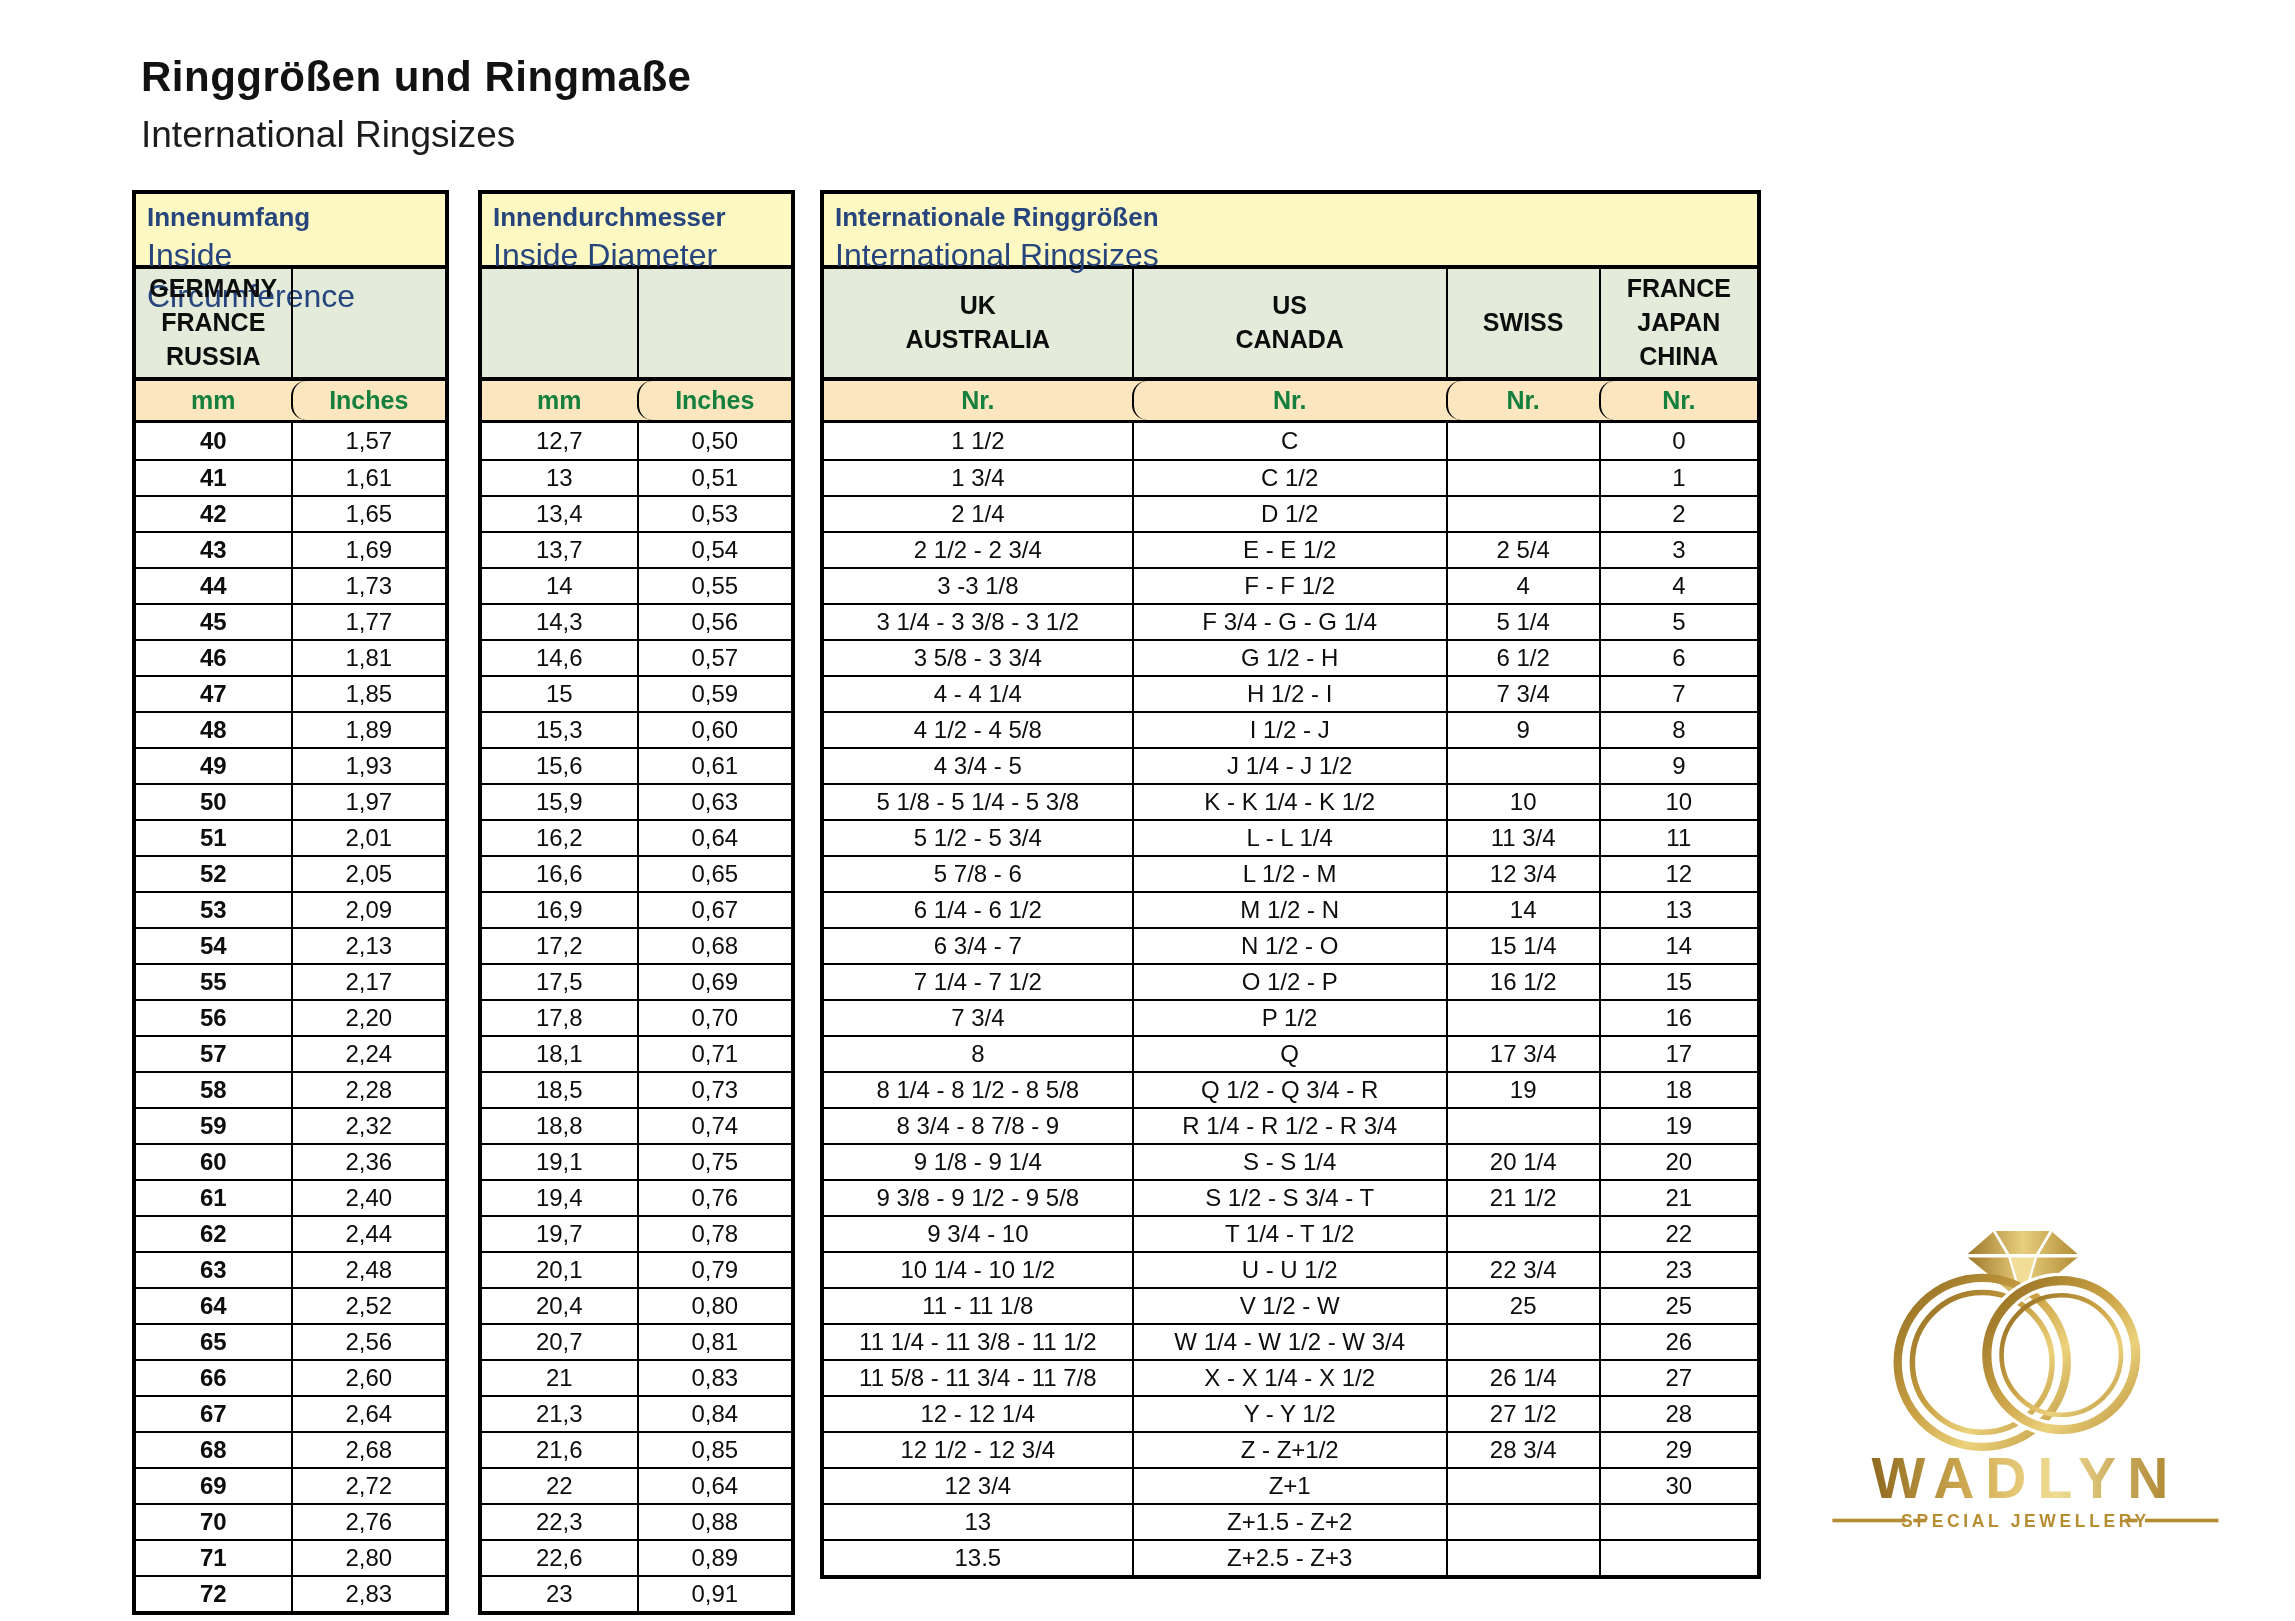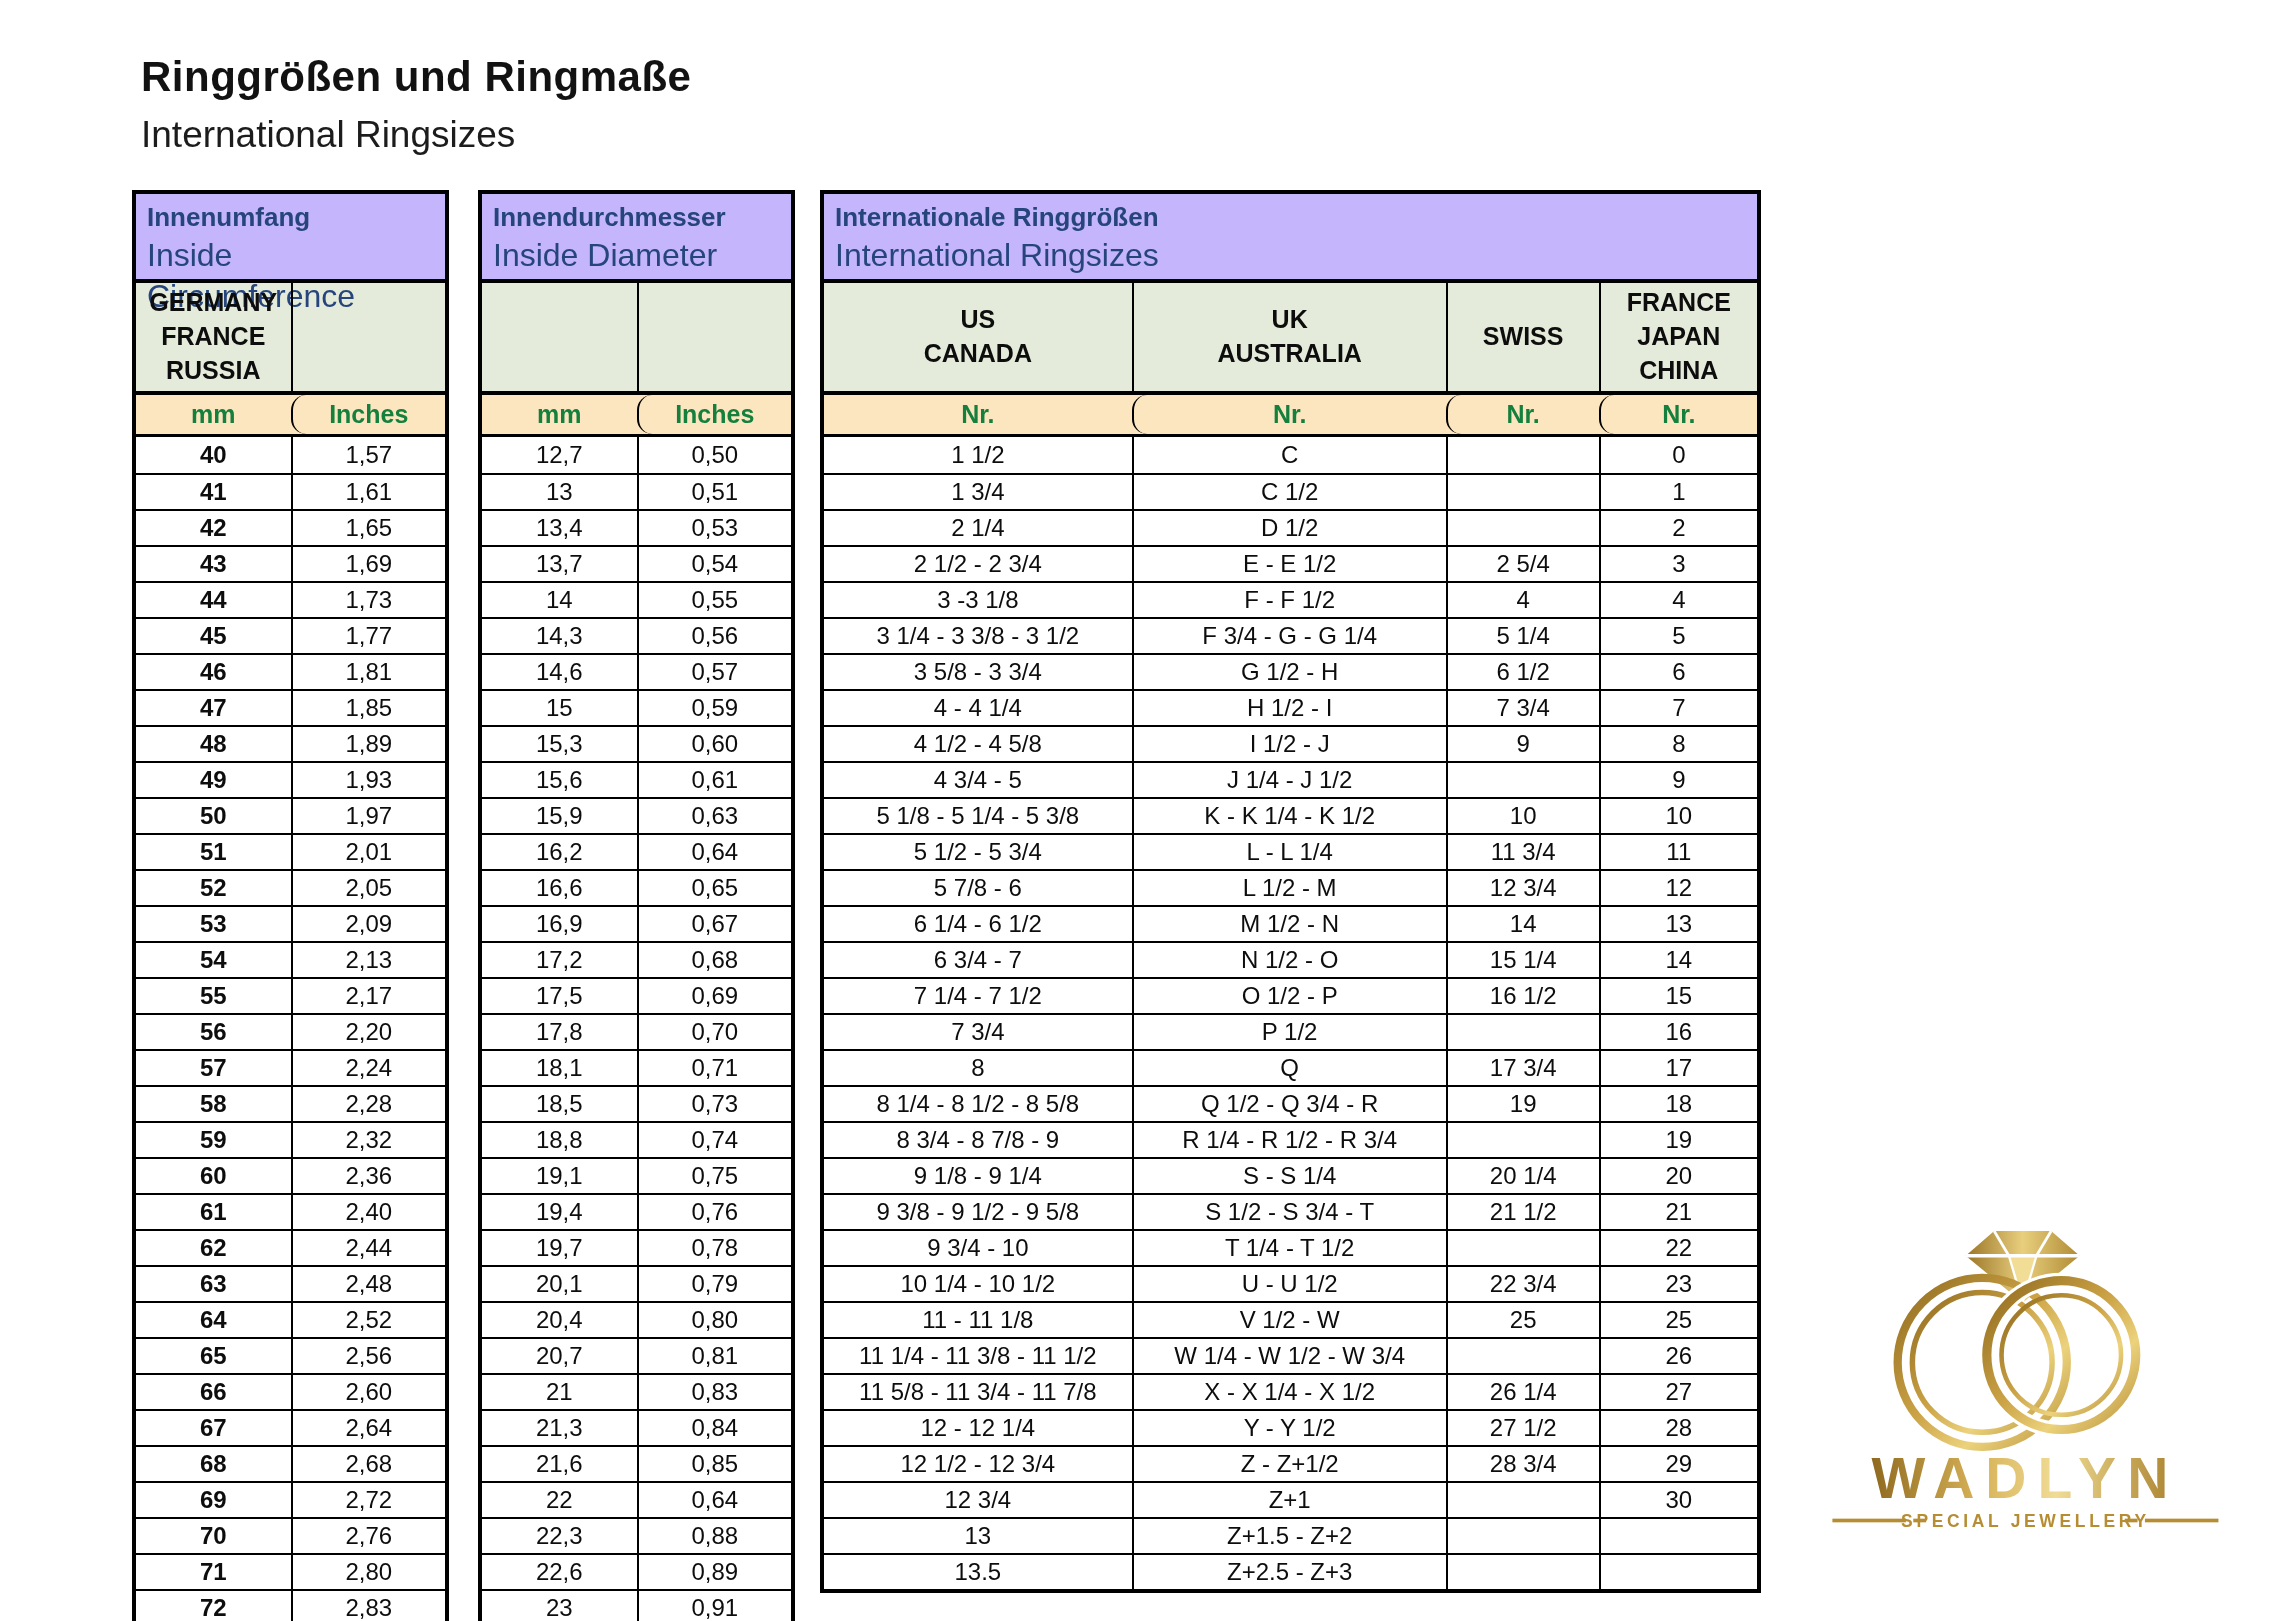--- a/index.html
+++ b/index.html
@@ -13,22 +13,22 @@
   .doc-subtitle { font-size:37px; font-weight:normal; color:#1c1c1c; margin-top:13px; }
 
   
   .tables { position:absolute; left:104px; top:190px; display:flex; align-items:flex-start; }
   .rtable { border:4.6px solid #000; background:#fff; box-sizing:border-box; }
   .t-circ { width:317px; --cols:1fr 1fr; }
   .t-diam { width:317px; margin-left:29px; --cols:1fr 1fr; }
   .t-intl { width:941px; margin-left:25px; --cols:338fr 345fr 168fr 174fr; }
 
   .ttitle {
-    height:89px; box-sizing:border-box; border-bottom:4.6px solid #000;
-    background:#c4b5fd; padding:6.4px 0 0 11px;
+    height:75px; box-sizing:border-box; border-bottom:4.6px solid #000;
+    background:#fef9c3; padding:6.4px 0 0 11px;
   }
   .ttitle .t-de { font-size:26px; font-weight:bold; color:#26457D; line-height:1.32; }
   .ttitle .t-en { font-size:32px; font-weight:normal; color:#26457D; line-height:1.3; }
 
   .thead {
     display:grid; grid-template-columns:var(--cols);
     height:112px; box-sizing:border-box; border-bottom:4.6px solid #000; background:#E4EBDA;
   }
   .thead .hcell {
     display:flex; align-items:center; justify-content:center; text-align:center;
@@ -374,24 +374,24 @@
           </div>
         </div>
     </div>
 
     <div class="rtable t-intl">
       <div class="ttitle">
         <div class="t-de">Internationale Ringgrößen</div>
         <div class="t-en">International Ringsizes</div>
       </div>
       <div class="thead">
+        <div class="hcell">UK
+AUSTRALIA</div>
         <div class="hcell">US
 CANADA</div>
-        <div class="hcell">UK
-AUSTRALIA</div>
         <div class="hcell">SWISS</div>
         <div class="hcell">FRANCE
 JAPAN
 CHINA</div>
       </div>
       <div class="tunits">
         <div class="ucell">Nr.</div>
         <div class="ucell">Nr.</div>
         <div class="ucell">Nr.</div>
         <div class="ucell">Nr.</div>

